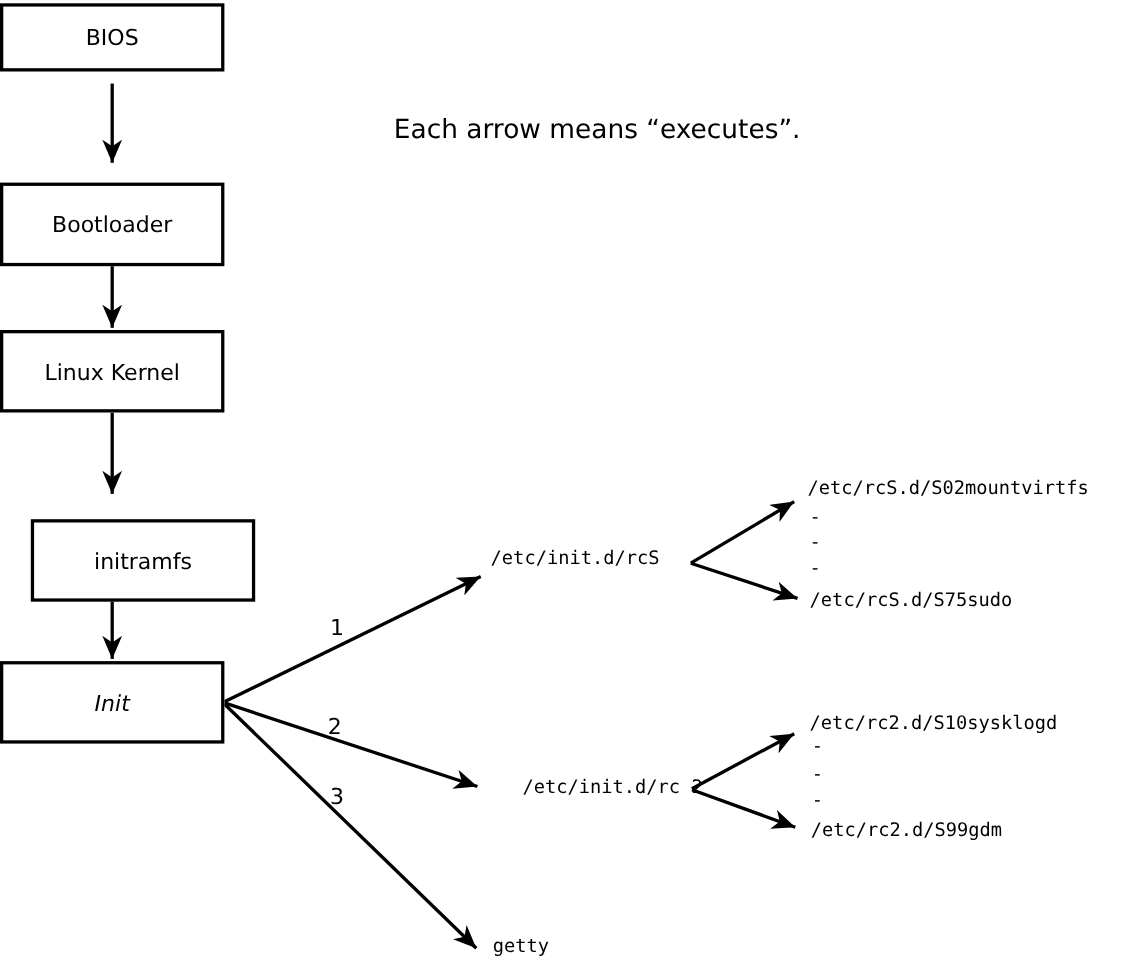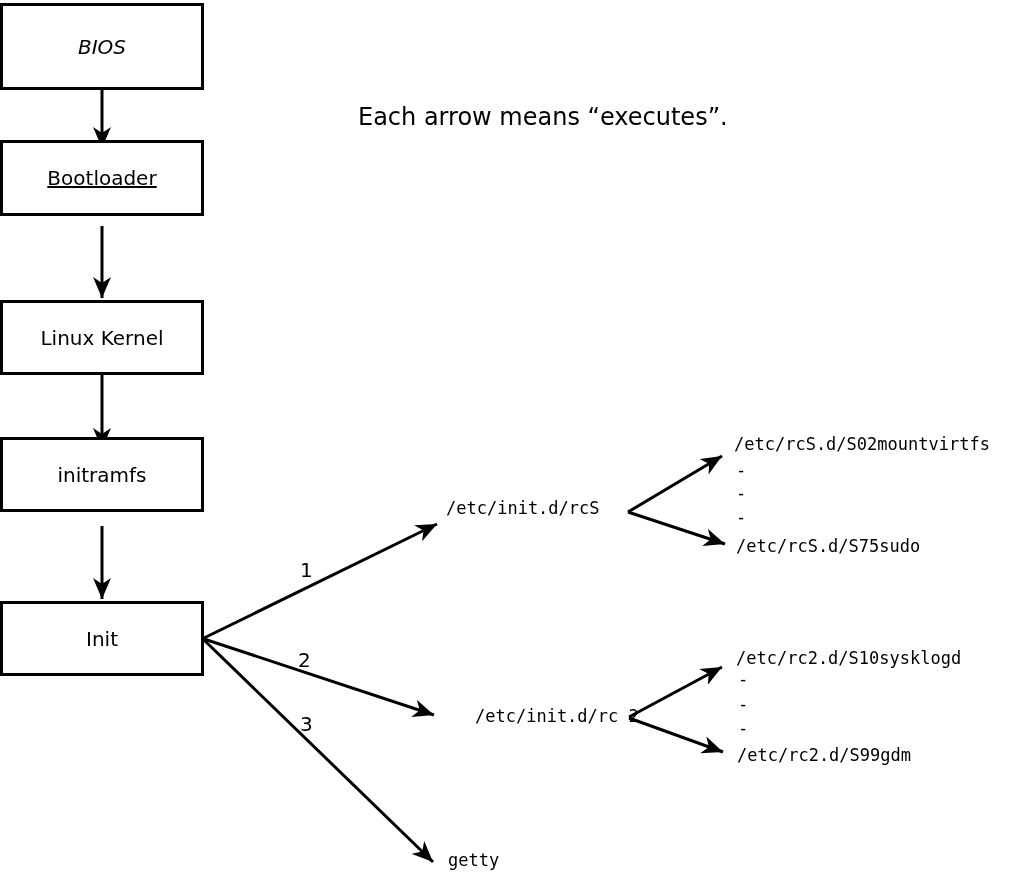--- a/index.html
+++ b/index.html
@@ -81,33 +81,33 @@
 
     <line x1="628" y1="512" x2="722" y2="456" marker-end="url(#arrowhead)"></line>
     <line x1="628" y1="512" x2="725" y2="544" marker-end="url(#arrowhead)"></line>
 
     <line x1="629" y1="717" x2="722" y2="667" marker-end="url(#arrowhead)"></line>
     <line x1="629" y1="718" x2="723" y2="752" marker-end="url(#arrowhead)"></line>
   </svg>
 
   <div class="note">Each arrow means “executes”.</div>
 
-  <div class="box" style="top:3px;   height:87px;font-style:italic;">
+  <div class="box" style="top:3px;   height:62px;">
     <span class="box-label">BIOS</span>
   </div>
-  <div class="box" style="top:140px; height:76px;text-decoration:underline;">
+  <div class="box" style="top:166px; height:76px;">
     <span class="box-label">Bootloader</span>
   </div>
   <div class="box" style="top:300px; height:75px;">
     <span class="box-label">Linux Kernel</span>
   </div>
-  <div class="box" style="top:437px; height:75px;">
+  <div class="box" style="top:472px; height:75px;margin-left:28px;">
     <span class="box-label">initramfs</span>
   </div>
-  <div class="box" style="top:601px; height:75px;">
+  <div class="box" style="top:601px; height:75px;font-style:italic;">
     <span class="box-label">Init</span>
   </div>
 
   <div class="num" style="left:300px; top:560px;">1</div>
   <div class="num" style="left:298px; top:650px;">2</div>
   <div class="num" style="left:300px; top:714px;">3</div>
 
   <div class="mono" style="left:446px; top:500px;">/etc/init.d/rcS</div>
   <div class="mono" style="left:734px; top:436px;">/etc/rcS.d/S02mountvirtfs</div>
   <div class="mono" style="left:736px; top:462px;">-</div>

